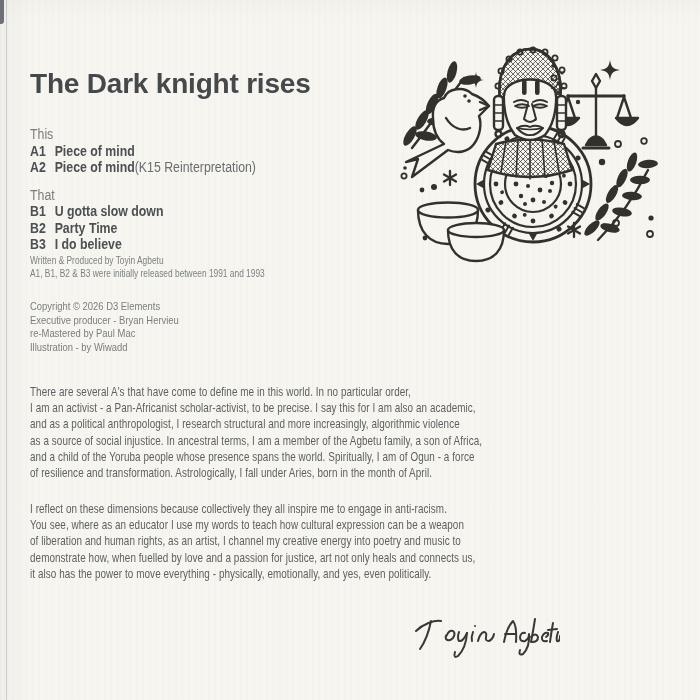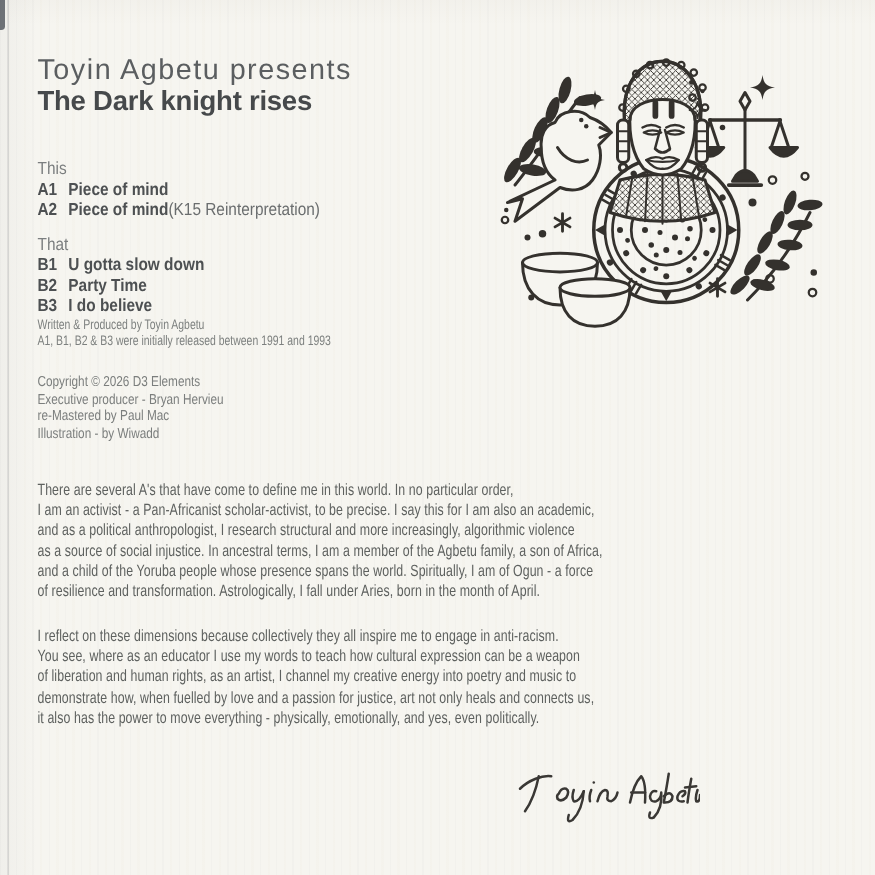--- a/index.html
+++ b/index.html
@@ -11,21 +11,21 @@
       repeating-linear-gradient(90deg, rgba(70,75,95,0.022) 0 1px, rgba(0,0,0,0) 1px 6px,
         rgba(205,185,145,0.035) 6px 8px, rgba(0,0,0,0) 8px 13px),
       linear-gradient(90deg, rgba(120,125,135,0.05) 0, rgba(0,0,0,0) 30px),
       linear-gradient(180deg, rgba(150,140,120,0.04) 0, rgba(0,0,0,0) 20px);
   }
   .abs{position:absolute;}
   .edge-line{left:6px;top:0;width:1px;height:700px;background:rgba(125,130,138,0.30);}
   .corner-mark{left:0;top:0;width:4px;height:24px;background:#434850;opacity:.75;border-bottom-right-radius:3px;}
 
   .presenter{left:30px;top:42px;font-size:23px;color:#5b5e60;letter-spacing:1.2px;}
-  .album-title{left:30px;top:68px;font-size:22px;font-weight:bold;color:#46494b;letter-spacing:-0.2px;}
+  .album-title{left:30px;top:68px;font-size:28px;font-weight:bold;color:#46494b;letter-spacing:-0.2px;}
 
   .tracklist{left:30px;top:126px;width:360px;font-size:14px;line-height:16.5px;color:#4d5052;
     transform:scaleX(0.88);transform-origin:0 0;}
   .side-label{color:#7b7e7f;}
   .trow{display:flex;}
   .tpos{width:28px;font-weight:bold;flex:0 0 28px;}
   .ttitle{font-weight:bold;}
   .tnote{font-weight:normal;color:#6a6d6e;}
   .tgap{height:11px;}
 
@@ -41,21 +41,20 @@
   .illu{left:388px;top:44px;}
   .sig{left:410px;top:604px;}
 </style>
 </head>
 <body>
 
 <div id="sleeve">
   <div class="abs edge-line"></div>
   <div class="abs corner-mark"></div>
 
-  <div class="abs presenter">Toyin Agbetu presents</div>
   <div class="abs album-title">The Dark knight rises</div>
 
   <div class="abs tracklist">
     <div class="side-label">This</div>
     <div class="trow">
       <span class="tpos">A1</span>
       <span class="ttitle">Piece of mind</span>
     </div>
     <div class="trow">
       <span class="tpos">A2</span>

